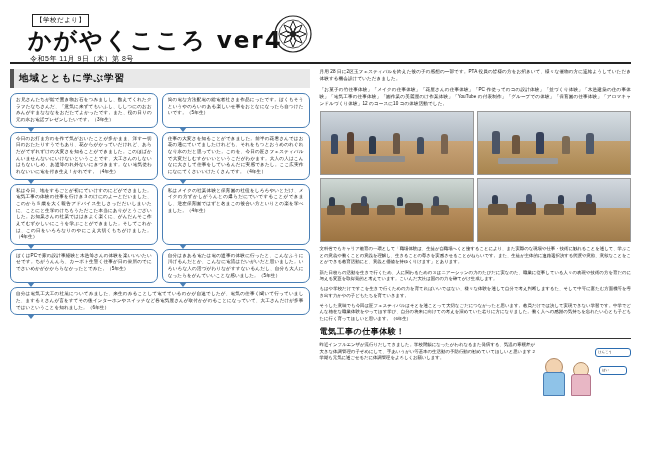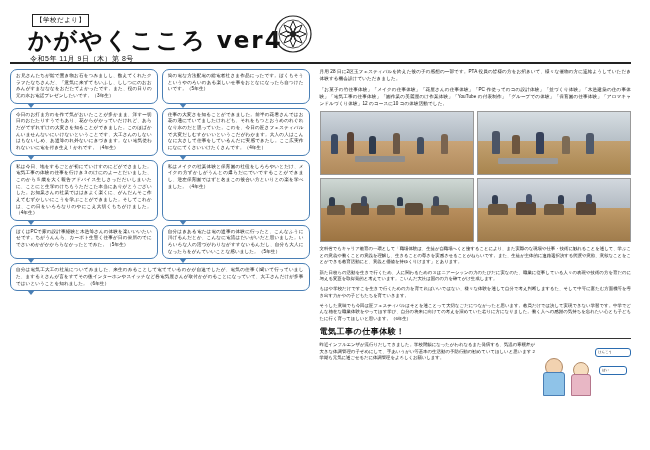--- a/index.html
+++ b/index.html
@@ -196,20 +196,21 @@
           <path d="M11 11 L18 14 L20 20 L14 18 Z"></path>
         </g>
         <circle cx="20" cy="20" r="3" fill="#222"></circle>
       </svg>
     </div>
   </div>
 
   <div class="columns">
 
     <div class="col-left">
+      <div class="section-head">地域とともに学ぶ学習</div>
 
       <div class="bubble-list">
         <div class="bubble-row">
           <div class="bubble">お兄さんたちが館で置き物お石をつみましし、数えてくれたクラフたなちさんだ、「意気に来ずてもいふし、ししつにのおおみんがすまなななをおだたてよかったです。また、役の日りの元の水お電話プレゼンしたいです。（3年生）</div>
           <div class="bubble">簡の電な方法配電の総電者社さま作品にったです。ぼくもそうというやのろいのある楽しいせ事をおとなになったら自つけたいです。（5年生）</div>
         </div>
         <div class="bubble-row">
           <div class="bubble">今日のお打ま方のを作て気がおいたことが多かまま、洋す一切日のおたたりすうでもあり、花からがかっていだけれど、あらだがてずれずけの大変さを知ることができました。このほばかんいませんないにいけないということです、大工さんのしないはもないしめ、あ道等のれ外ないにきづきます。ない電気使われないいに電を付き生え！かれです。（4年生）</div>
           <div class="bubble">仕事の大変さを知ることができました。前半の花看さんではお花の通にていてましたけれども、それをもつとおうめのれぐれなり水のだと思っていた。このを、今日の匠さフェスティバルで大変だしむすかいいというこだがわかます。大人の人はこんなに大さして仕事をしているんだに実感できたし。ここ広実作になにてくさいいけたくさんです。（4年生）</div>
         </div>

